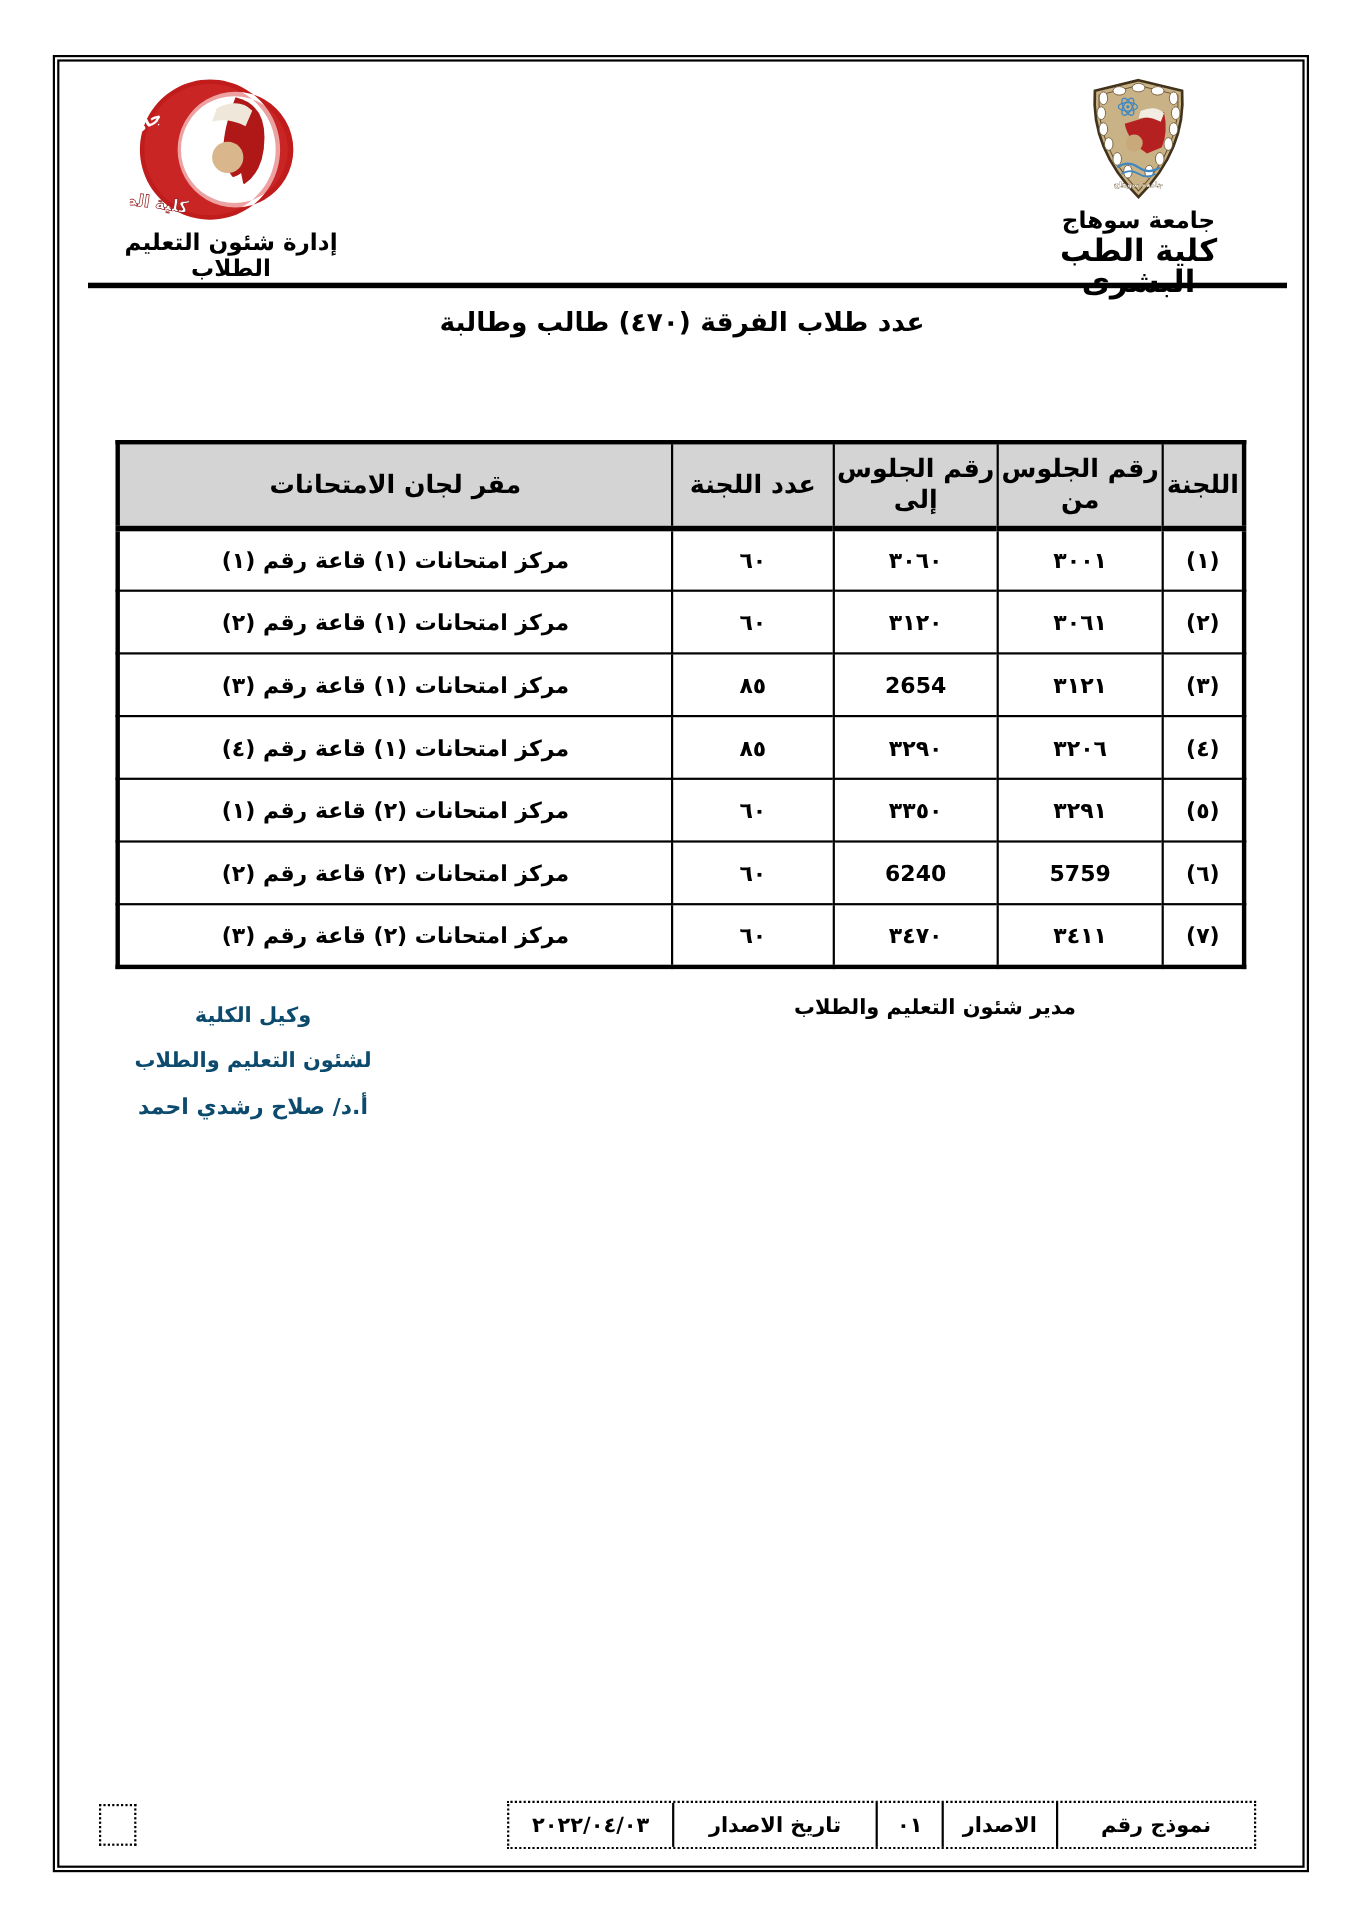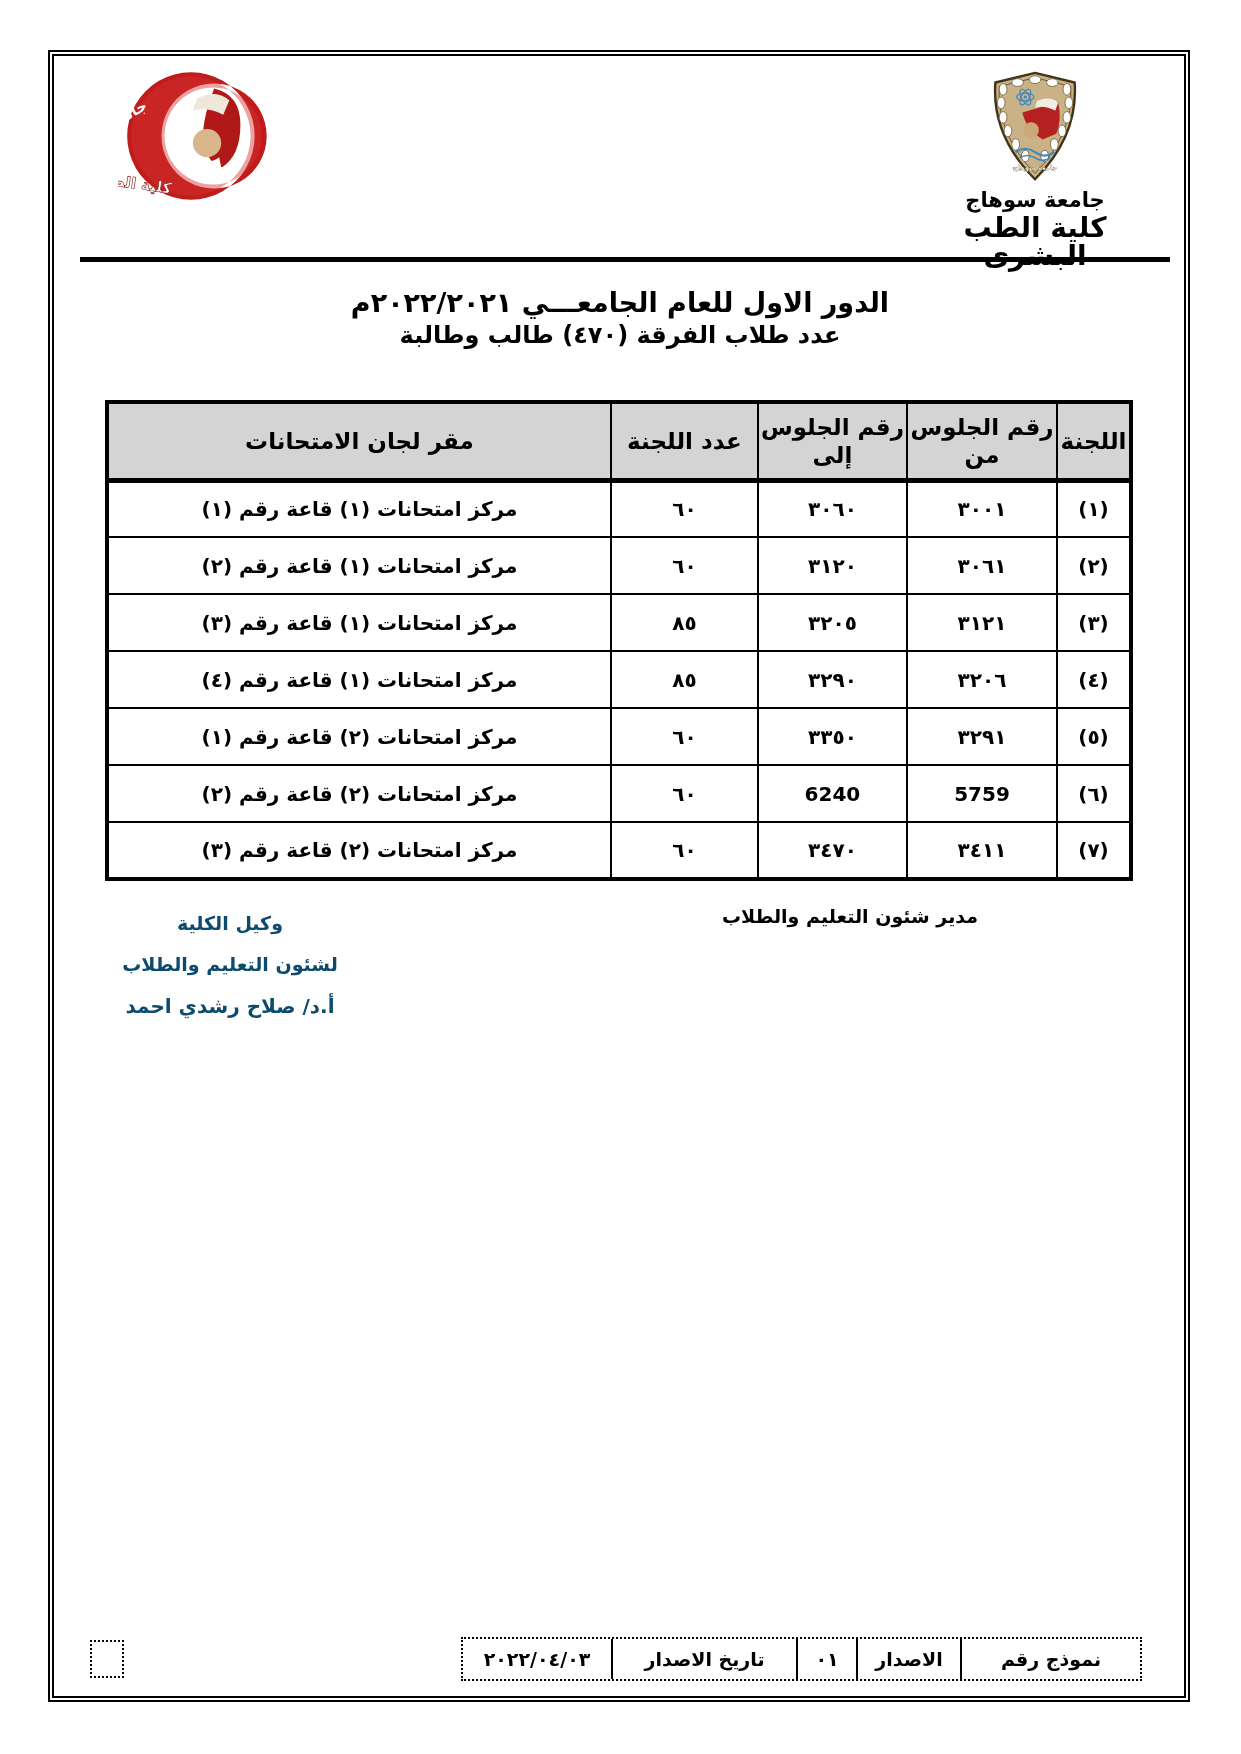--- a/index.html
+++ b/index.html
@@ -92,20 +92,21 @@
   <svg class="crescent-logo" viewBox="0 0 170 130" aria-hidden="true">
     <path d="M72,2 a63,63 0 1,0 0.1,0 z M95,13 a52,52 0 1,1 -0.1,0 z" fill="#c01c1c" fill-rule="evenodd"></path>
     <path d="M72,6 a59,59 0 1,0 0.1,0 z M94,17 a48,48 0 1,1 -0.1,0 z" fill="#d83030" fill-rule="evenodd" opacity="0.45"></path>
     <path d="M95,18 q26,6 26,36 q0,30 -18,42 q-14,-4 -18,-22 q-4,-20 10,-56 z" fill="#b01818"></path>
     <path d="M78,28 q20,-10 32,2 l-6,14 q-16,-8 -30,-4 z" fill="#efe7da"></path>
     <circle cx="88" cy="72" r="14" fill="#d9b68c"></circle>
     <path d="M80,86 q10,8 20,0 l2,10 q-12,6 -24,0 z" fill="#fff"></path>
     <text x="30" y="38" font-size="15" font-weight="bold" fill="#ffffff" transform="rotate(-28 30 38)" font-family="DejaVu Sans, sans-serif">جامعة سوهاج</text>
     <text x="52" y="122" font-size="15" font-weight="bold" fill="#ffffff" stroke="#8a0f0f" stroke-width="0.6" transform="rotate(8 52 122)" font-family="DejaVu Sans, sans-serif">كلية الطب</text>
   </svg>
+  <div class="dept-label">إدارة شئون التعليم الطلاب</div>
 
   <svg class="shield-logo" viewBox="0 0 120 120" aria-hidden="true">
     <path d="M60,3 L101,13 Q105,68 60,113 Q15,68 19,13 Z" fill="#c9b286" stroke="#41331c" stroke-width="2.5"></path>
     <path d="M60,8 L97,17 Q100,66 60,107 Q20,66 23,17 Z" fill="none" stroke="#6b5633" stroke-width="1"></path>
     <g fill="#ffffff" stroke="#6b5633" stroke-width="0.8">
       <ellipse cx="42" cy="13" rx="6" ry="4"></ellipse>
         <ellipse cx="60" cy="10" rx="6" ry="4"></ellipse>
         <ellipse cx="78" cy="13" rx="6" ry="4"></ellipse>
       <ellipse cx="93" cy="20" rx="4" ry="6"></ellipse>
         <ellipse cx="95" cy="34" rx="4" ry="6"></ellipse>
@@ -134,21 +135,20 @@
     <text x="60" y="103" font-size="7" font-weight="bold" fill="#ffffff" stroke="#6b5633" stroke-width="0.3" text-anchor="middle" font-family="DejaVu Sans, sans-serif">جامعة سوهاج</text>
   </svg>
   <div class="org-block">
     <div class="org-line1">جامعة سوهاج</div>
     <div class="org-line2">كلية الطب البشرى</div>
   </div>
 
   <div class="head-rule"></div>
 
   <div class="titles">
-    <div class="title-2">الدور الاول للعام الجامعـــي ٢٠٢٢/٢٠٢١م</div>
     <div class="title-3">عدد طلاب الفرقة (٤٧٠) طالب وطالبة</div>
   </div>
 
   <table class="exam-table">
     <colgroup>
       <col style="width:73px">
         <col style="width:148px">
         <col style="width:147px">
         <col style="width:145px">
         <col style="width:497px">
@@ -179,21 +179,21 @@
       <tr>
         <td>(٢)</td>
         <td>٣٠٦١</td>
         <td>٣١٢٠</td>
         <td>٦٠</td>
         <td class="venue-cell">مركز امتحانات (١) قاعة رقم (٢)</td>
       </tr>
       <tr>
         <td>(٣)</td>
         <td>٣١٢١</td>
-        <td>٣٢٠٥</td>
+        <td>2654</td>
         <td>٨٥</td>
         <td class="venue-cell">مركز امتحانات (١) قاعة رقم (٣)</td>
       </tr>
       <tr>
         <td>(٤)</td>
         <td>٣٢٠٦</td>
         <td>٣٢٩٠</td>
         <td>٨٥</td>
         <td class="venue-cell">مركز امتحانات (١) قاعة رقم (٤)</td>
       </tr>

